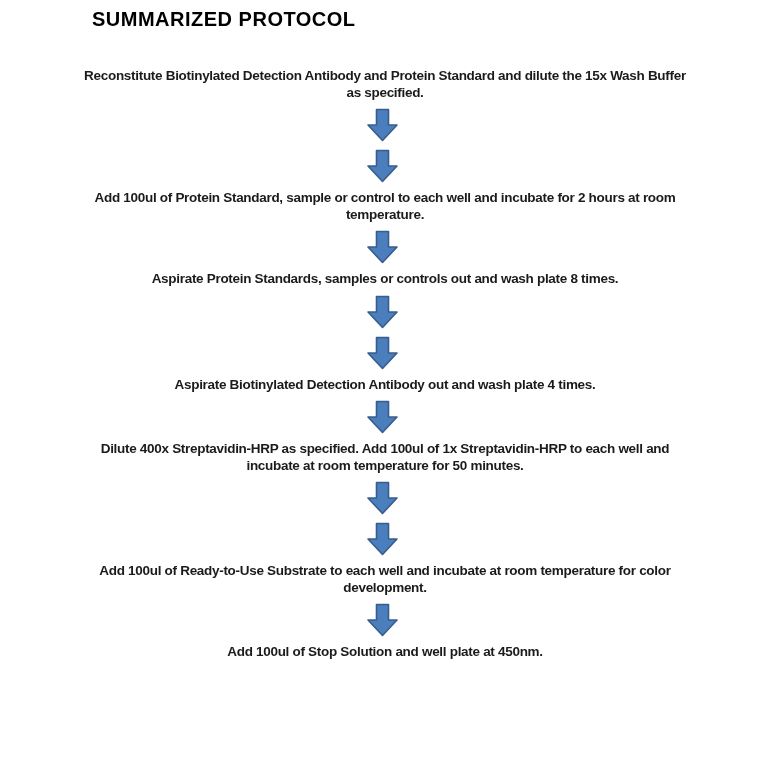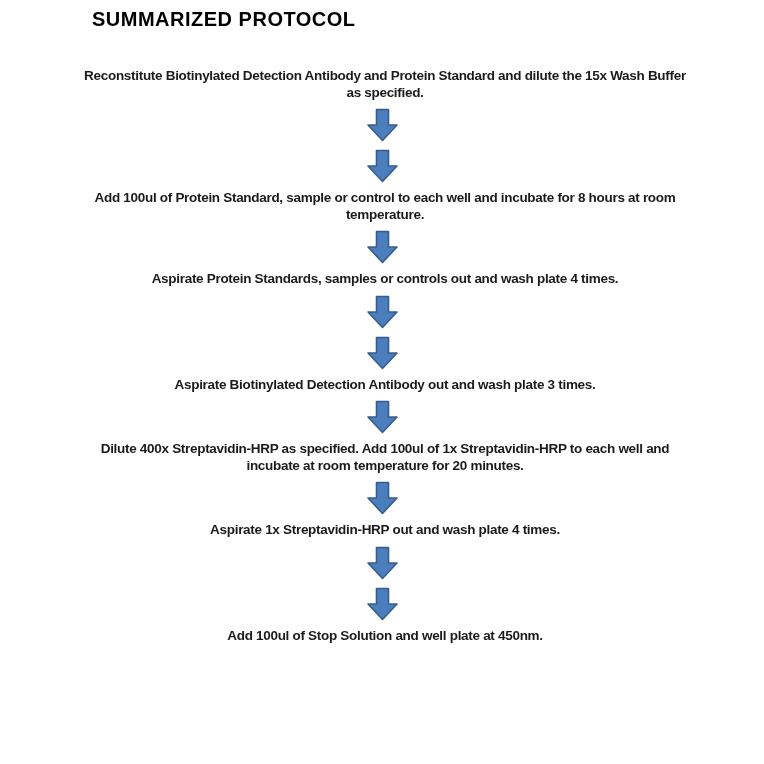--- a/index.html
+++ b/index.html
@@ -70,68 +70,68 @@
       </svg>
   </div>
 
 
   <div class="arrow">
     <svg width="33" height="34" viewBox="0 0 33 34">
         <path d="M10.5 1.5 L22.5 1.5 L22.5 17 L31 17 L16.5 32.5 L2 17 L10.5 17 Z" style="fill:var(--arrow-fill,#4a7ebc);stroke:var(--arrow-border,#385d8a);stroke-width:1.6;stroke-linejoin:round;"></path>
       </svg>
   </div>
 
-  <div class="step">Add 100ul of Protein Standard, sample or control to each well and incubate for 8 hours at room temperature.</div>
+  <div class="step">Add 100ul of Protein Standard, sample or control to each well and incubate for 2 hours at room temperature.</div>
 
   <div class="arrow">
     <svg width="33" height="34" viewBox="0 0 33 34">
         <path d="M10.5 1.5 L22.5 1.5 L22.5 17 L31 17 L16.5 32.5 L2 17 L10.5 17 Z" style="fill:var(--arrow-fill,#4a7ebc);stroke:var(--arrow-border,#385d8a);stroke-width:1.6;stroke-linejoin:round;"></path>
       </svg>
   </div>
 
-  <div class="step">Aspirate Protein Standards, samples or controls out and wash plate 4 times.</div>
+  <div class="step">Aspirate Protein Standards, samples or controls out and wash plate 8 times.</div>
 
   <div class="arrow">
     <svg width="33" height="34" viewBox="0 0 33 34">
         <path d="M10.5 1.5 L22.5 1.5 L22.5 17 L31 17 L16.5 32.5 L2 17 L10.5 17 Z" style="fill:var(--arrow-fill,#4a7ebc);stroke:var(--arrow-border,#385d8a);stroke-width:1.6;stroke-linejoin:round;"></path>
       </svg>
   </div>
 
 
   <div class="arrow">
     <svg width="33" height="34" viewBox="0 0 33 34">
         <path d="M10.5 1.5 L22.5 1.5 L22.5 17 L31 17 L16.5 32.5 L2 17 L10.5 17 Z" style="fill:var(--arrow-fill,#4a7ebc);stroke:var(--arrow-border,#385d8a);stroke-width:1.6;stroke-linejoin:round;"></path>
       </svg>
   </div>
 
-  <div class="step">Aspirate Biotinylated Detection Antibody out and wash plate 3 times.</div>
+  <div class="step">Aspirate Biotinylated Detection Antibody out and wash plate 4 times.</div>
 
   <div class="arrow">
     <svg width="33" height="34" viewBox="0 0 33 34">
         <path d="M10.5 1.5 L22.5 1.5 L22.5 17 L31 17 L16.5 32.5 L2 17 L10.5 17 Z" style="fill:var(--arrow-fill,#4a7ebc);stroke:var(--arrow-border,#385d8a);stroke-width:1.6;stroke-linejoin:round;"></path>
       </svg>
   </div>
 
-  <div class="step">Dilute 400x Streptavidin-HRP as specified. Add 100ul of 1x Streptavidin-HRP to each well and incubate at room temperature for 20 minutes.</div>
-
-  <div class="arrow">
-    <svg width="33" height="34" viewBox="0 0 33 34">
-        <path d="M10.5 1.5 L22.5 1.5 L22.5 17 L31 17 L16.5 32.5 L2 17 L10.5 17 Z" style="fill:var(--arrow-fill,#4a7ebc);stroke:var(--arrow-border,#385d8a);stroke-width:1.6;stroke-linejoin:round;"></path>
-      </svg>
-  </div>
-
-  <div class="step">Aspirate 1x Streptavidin-HRP out and wash plate 4 times.</div>
+  <div class="step">Dilute 400x Streptavidin-HRP as specified. Add 100ul of 1x Streptavidin-HRP to each well and incubate at room temperature for 50 minutes.</div>
 
   <div class="arrow">
     <svg width="33" height="34" viewBox="0 0 33 34">
         <path d="M10.5 1.5 L22.5 1.5 L22.5 17 L31 17 L16.5 32.5 L2 17 L10.5 17 Z" style="fill:var(--arrow-fill,#4a7ebc);stroke:var(--arrow-border,#385d8a);stroke-width:1.6;stroke-linejoin:round;"></path>
       </svg>
   </div>
 
 
   <div class="arrow">
     <svg width="33" height="34" viewBox="0 0 33 34">
         <path d="M10.5 1.5 L22.5 1.5 L22.5 17 L31 17 L16.5 32.5 L2 17 L10.5 17 Z" style="fill:var(--arrow-fill,#4a7ebc);stroke:var(--arrow-border,#385d8a);stroke-width:1.6;stroke-linejoin:round;"></path>
       </svg>
   </div>
 
+  <div class="step">Add 100ul of Ready-to-Use Substrate to each well and incubate at room temperature for color development.</div>
+
+  <div class="arrow">
+    <svg width="33" height="34" viewBox="0 0 33 34">
+        <path d="M10.5 1.5 L22.5 1.5 L22.5 17 L31 17 L16.5 32.5 L2 17 L10.5 17 Z" style="fill:var(--arrow-fill,#4a7ebc);stroke:var(--arrow-border,#385d8a);stroke-width:1.6;stroke-linejoin:round;"></path>
+      </svg>
+  </div>
+
   <div class="step">Add 100ul of Stop Solution and well plate at 450nm.</div>
 </div>
 
 </body></html>

